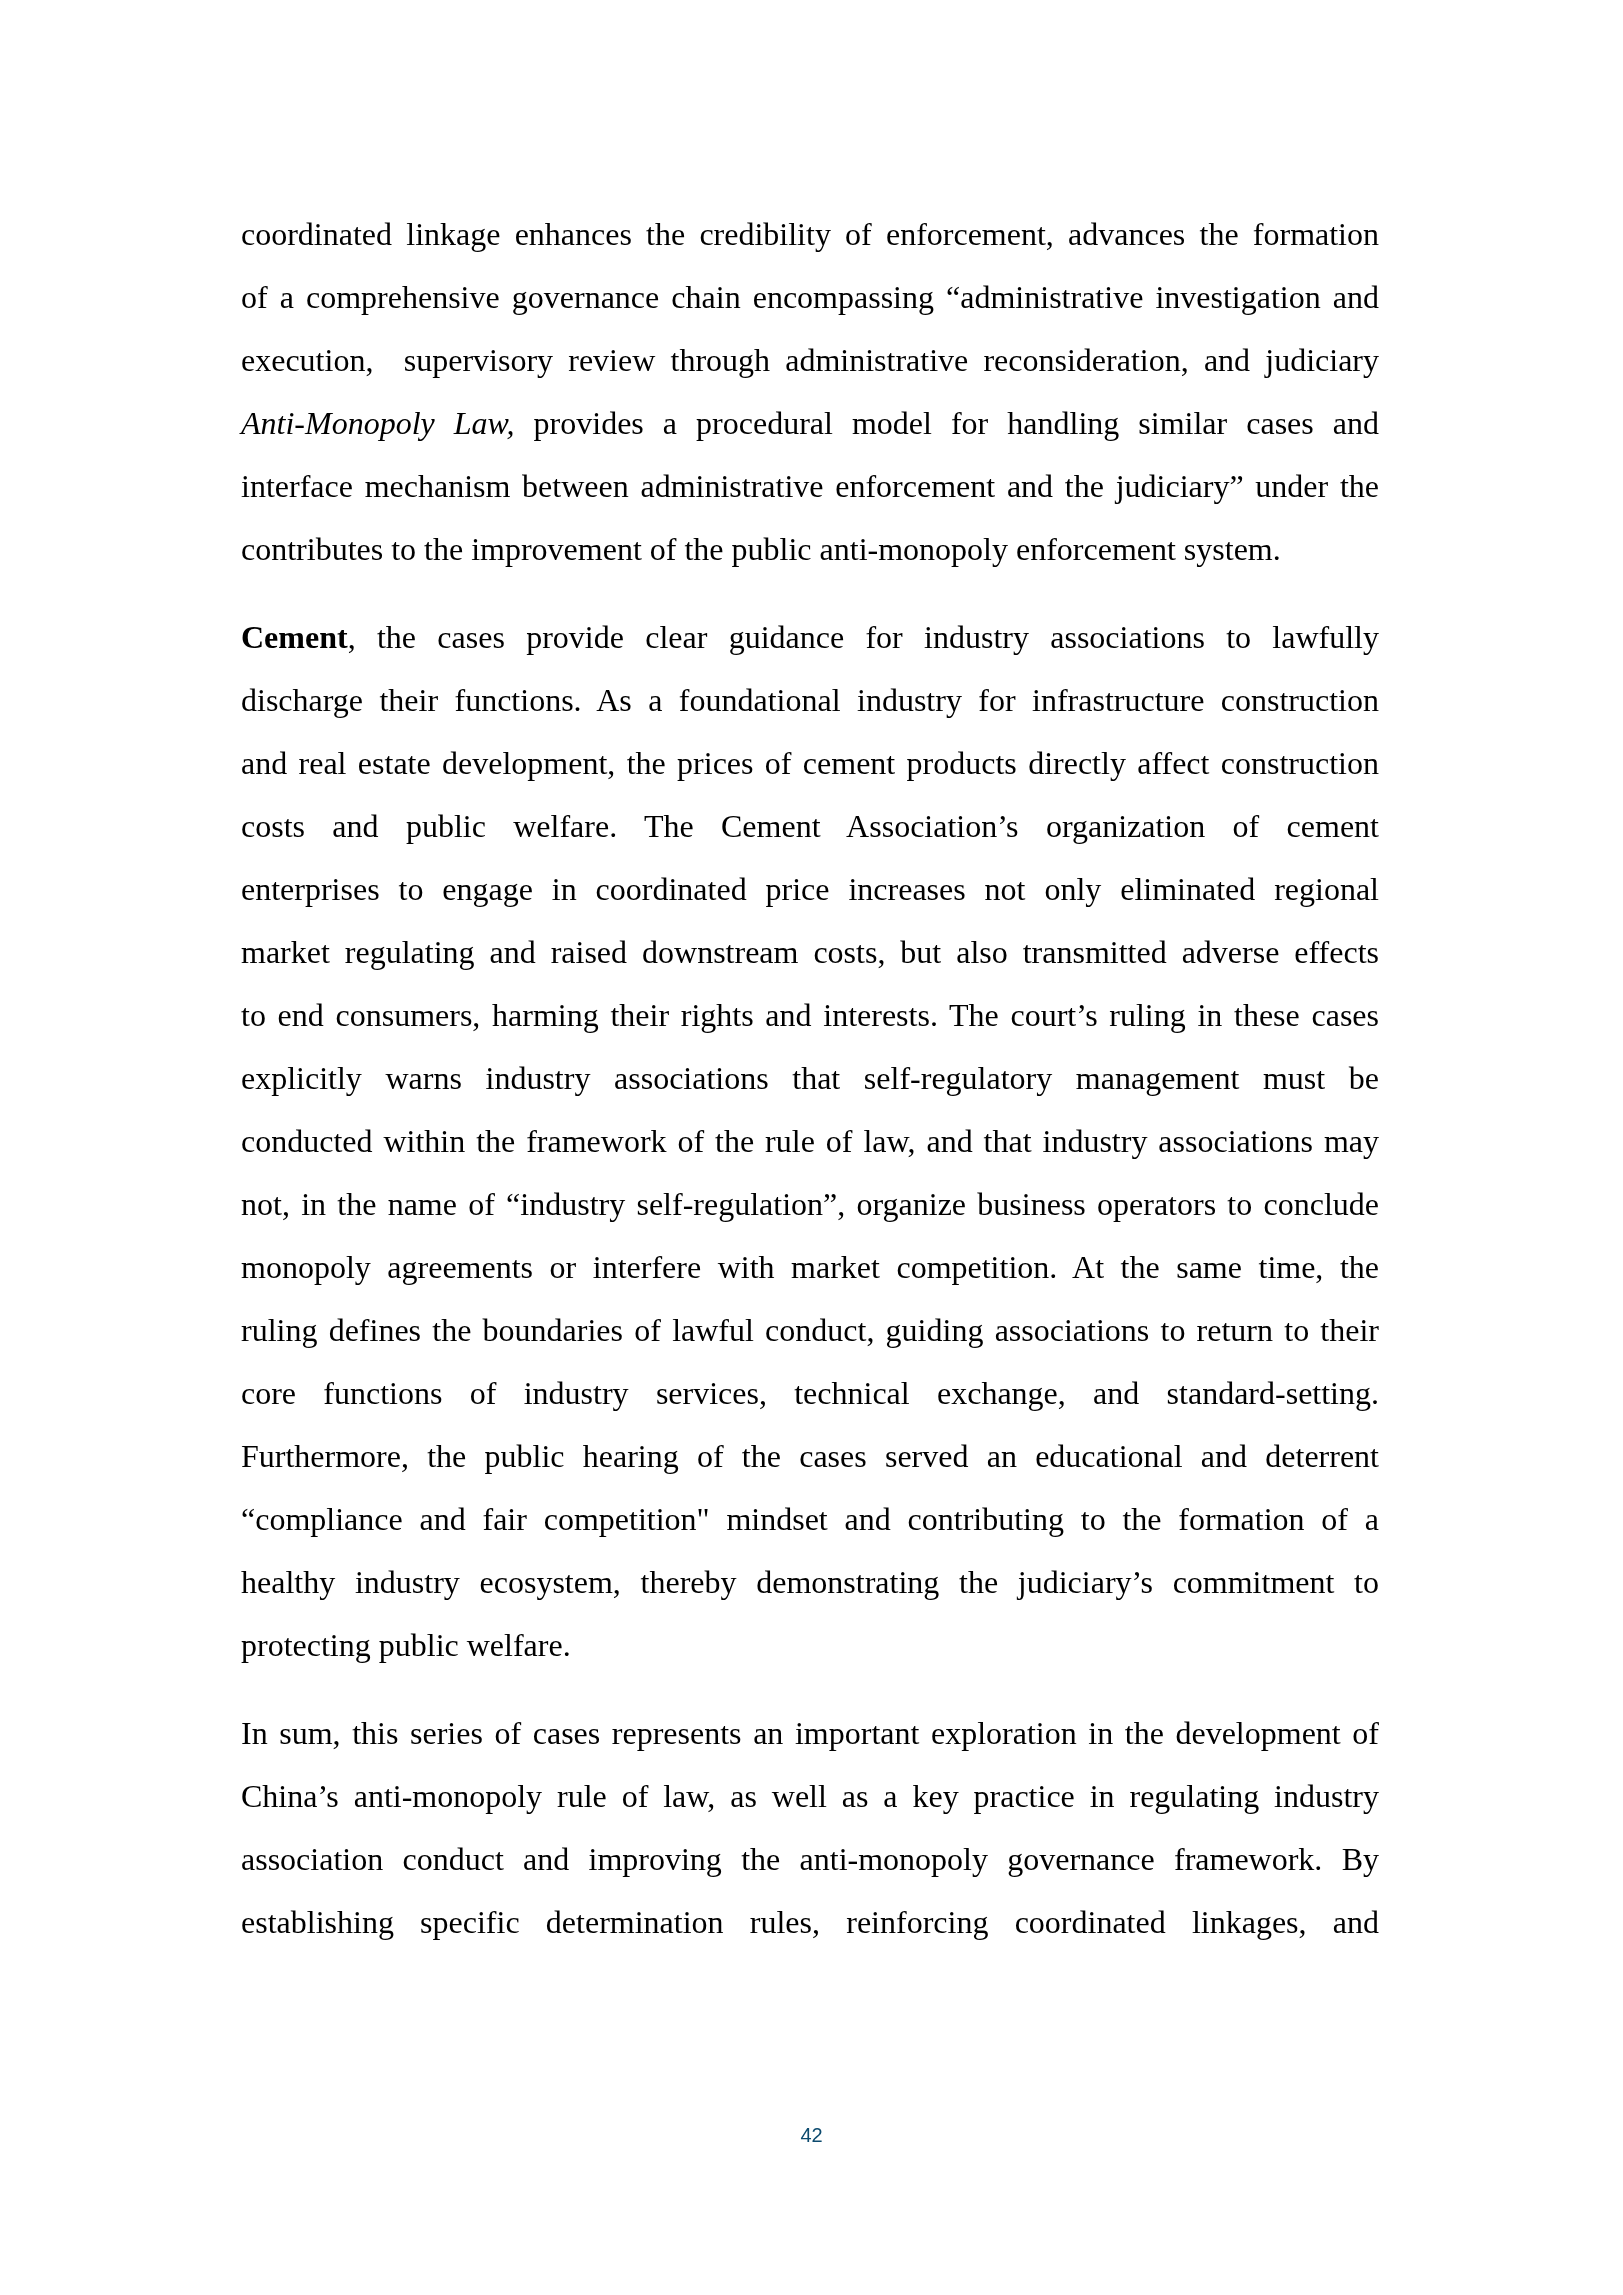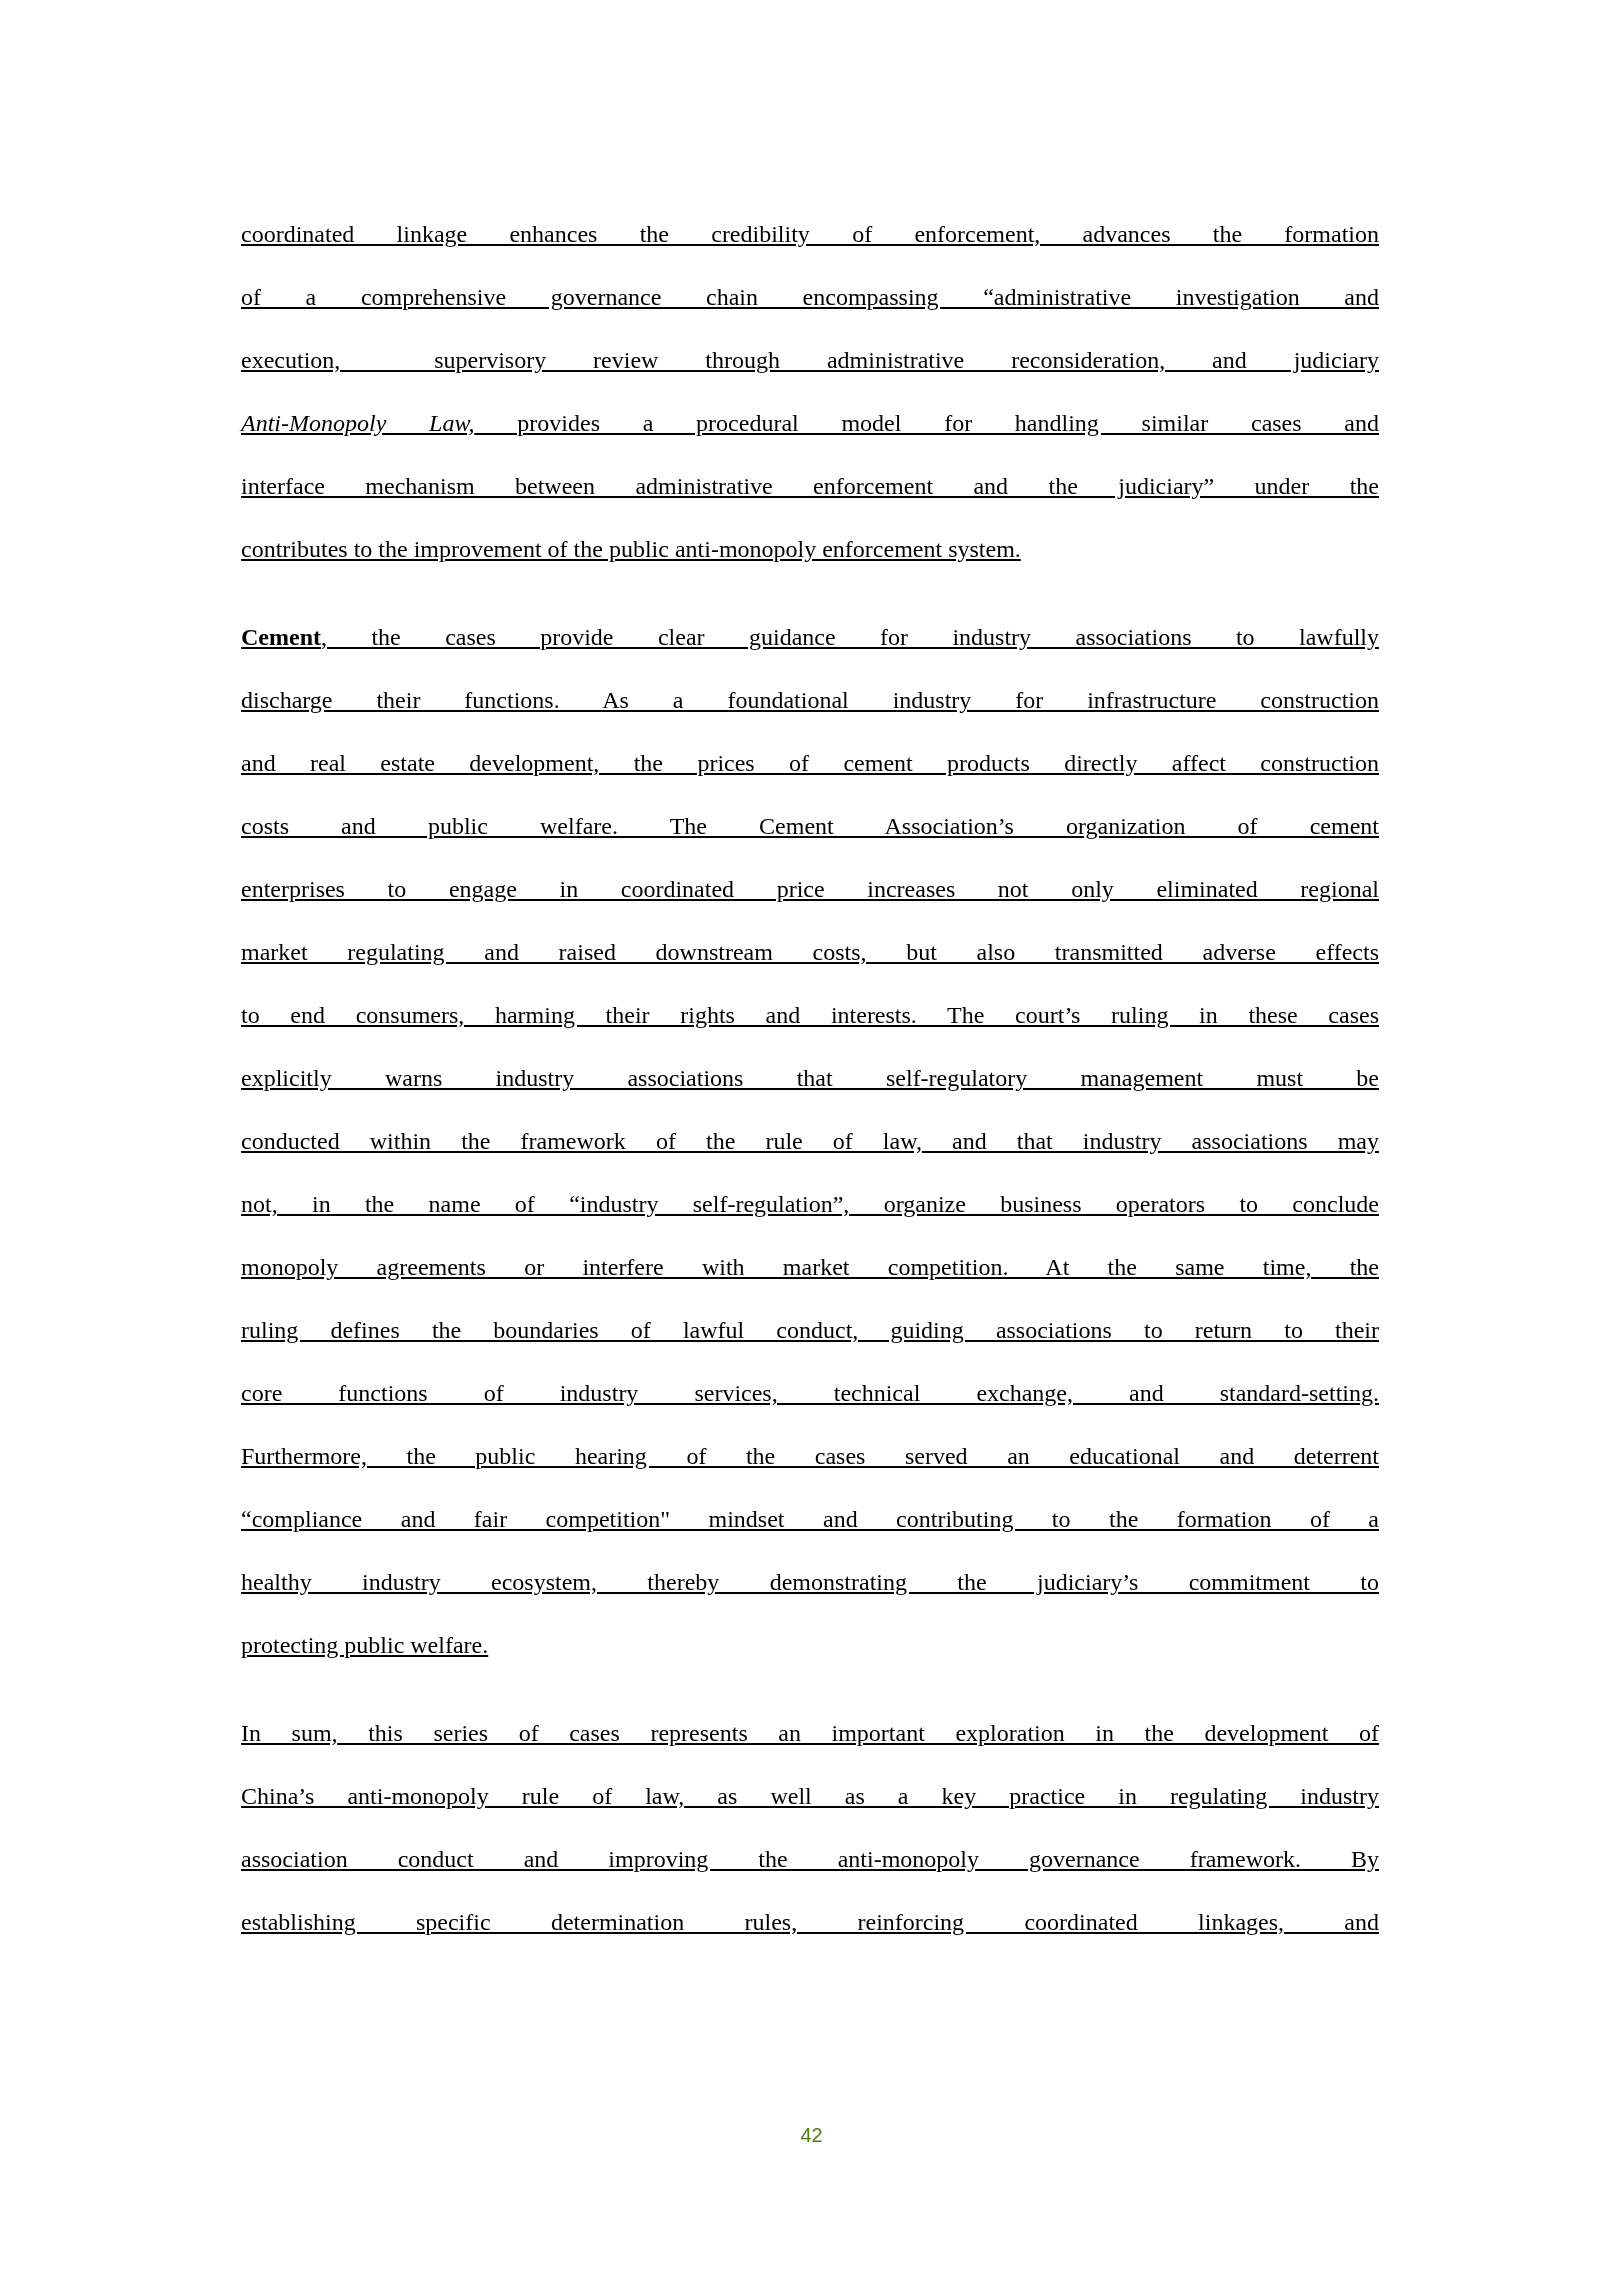--- a/index.html
+++ b/index.html
@@ -23,41 +23,40 @@
   .text-content {
     position: absolute;
     left: 241px;
     top: 203px;
     width: 1138px;
   }
   .paragraph {
     margin: 0 0 25px 0;
   }
   .line {
-    font-size: 24px;
+    font-size: 32px;
     line-height: 63px;
     white-space: normal;
     text-align: left;
-    text-decoration: underline;
   }
   .line.justify {
     text-align: justify;
     text-align-last: justify;
   }
   .line span.bold   { font-weight: bold; }
   .line span.italic { font-style: italic; }
   .page-number {
     position: absolute;
     left: 0;
     right: 0;
     top: 2124px;
     text-align: center;
     font-family: "Liberation Sans", "DejaVu Sans", sans-serif;
     font-size: 20px;
-    color: #4d7c0f;
+    color: #0c4a6e;
   }
 </style>
 </head>
 <body>
 
 <div class="page">
   <div class="text-content">
       <div class="paragraph">
         <div class="line justify"><span>coordinated linkage enhances the credibility of enforcement, advances the formation</span></div>
         <div class="line justify"><span>of a comprehensive governance chain encompassing “administrative investigation and</span></div>

